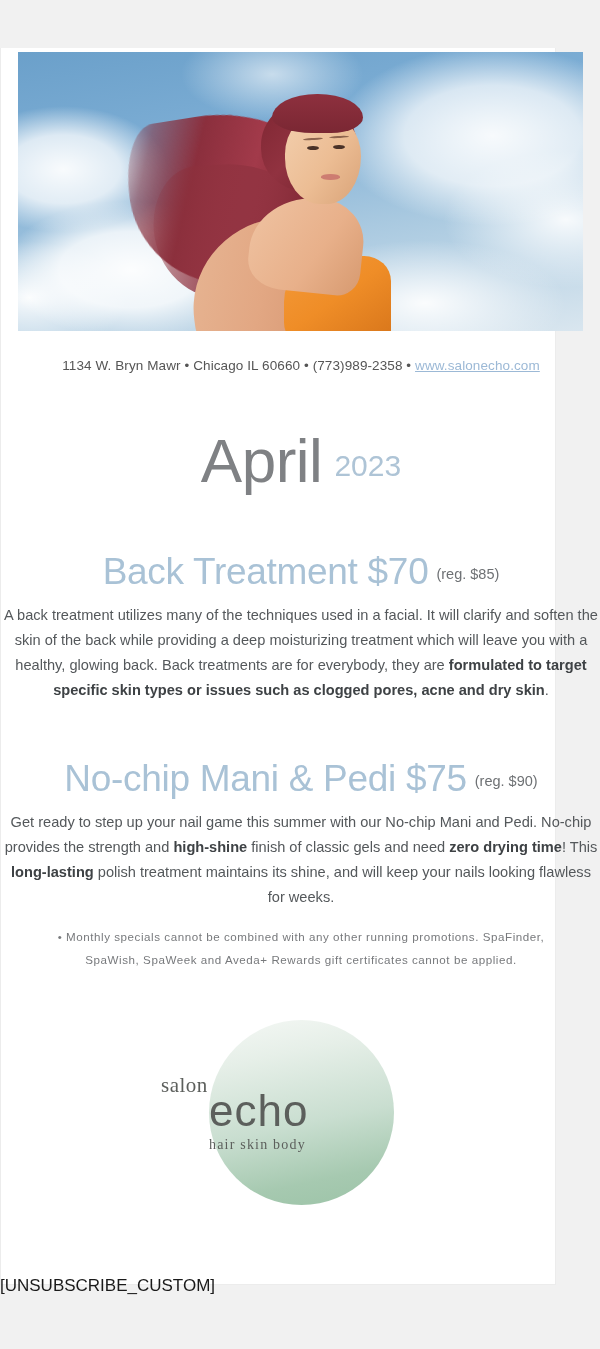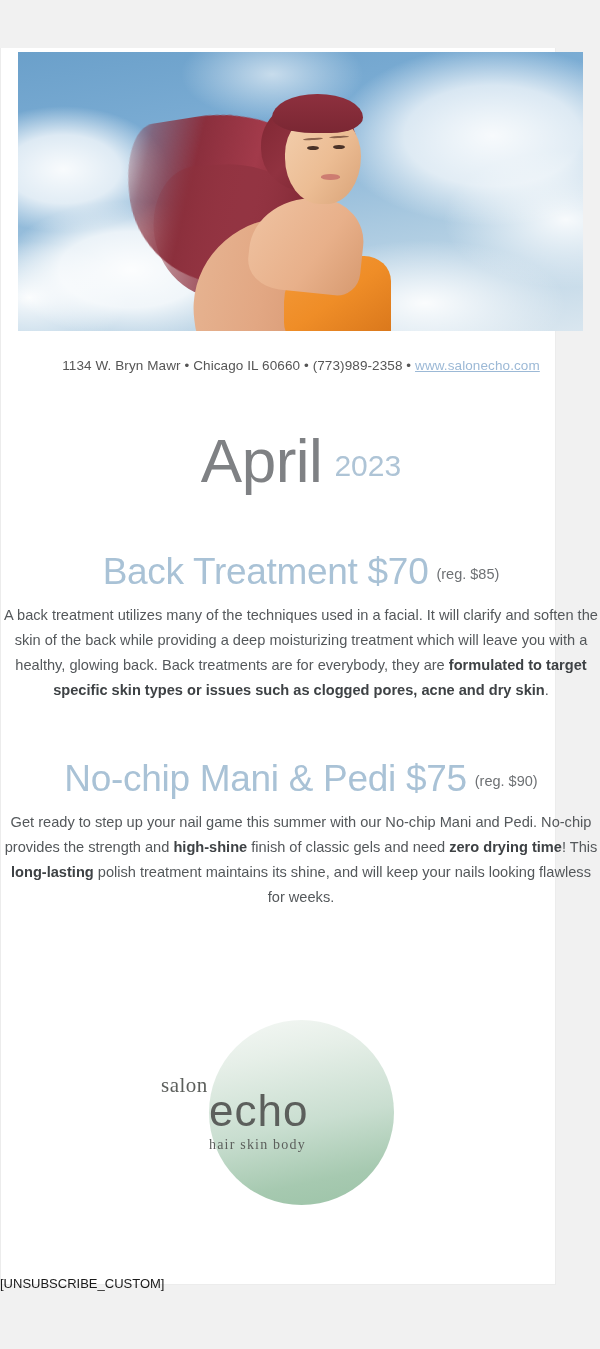--- a/index.html
+++ b/index.html
@@ -287,21 +287,21 @@
     color: #5c5f5c;
     letter-spacing: 1.2px;
     margin-top: 4px;
   }
 
   
   .unsubscribe {
     position: absolute;
     left: 0;
     top: 1276px;
-    font-size: 13px;
+    font-size: 17px;
     color: #1a1a1a;
   }
 </style>
 </head>
 <body>
 
 <div class="page">
 
   <div class="card">
 
@@ -330,20 +330,21 @@
     <div class="offer offer-1">
       <div class="offer-head"><span class="offer-title">Back Treatment $70</span><span class="offer-reg">(reg. $85)</span></div>
       <div class="offer-body"><span>A back treatment utilizes many of the techniques used in a facial. It will clarify and soften the skin of the back while providing a deep moisturizing treatment which will leave you with a healthy, glowing back. Back treatments are for everybody, they are </span><b>formulated to target specific skin types or issues such as clogged pores, acne and dry skin</b><span>.</span></div>
     </div>
 
     <div class="offer offer-2">
       <div class="offer-head"><span class="offer-title">No-chip Mani &amp; Pedi $75</span><span class="offer-reg">(reg. $90)</span></div>
       <div class="offer-body"><span>Get ready to step up your nail game this summer with our No-chip Mani and Pedi. No-chip provides the strength and </span><b>high-shine</b><span> finish of classic gels and need </span><b>zero drying time</b><span>! This </span><b>long-lasting</b><span> polish treatment maintains its shine, and will keep your nails looking flawless for weeks.</span></div>
     </div>
 
+    <div class="fineprint">• Monthly specials cannot be combined with any other running promotions. SpaFinder, SpaWish, SpaWeek and Aveda+ Rewards gift certificates cannot be applied.</div>
 
     <div class="logo">
       <div class="logo-salon">salon</div>
       <div class="logo-echo">echo</div>
       <div class="logo-tag">hair skin body</div>
     </div>
 
   </div>
 
   <div class="unsubscribe">[UNSUBSCRIBE_CUSTOM]</div>

